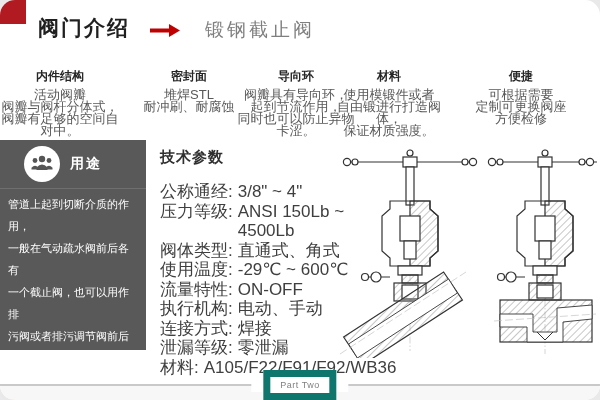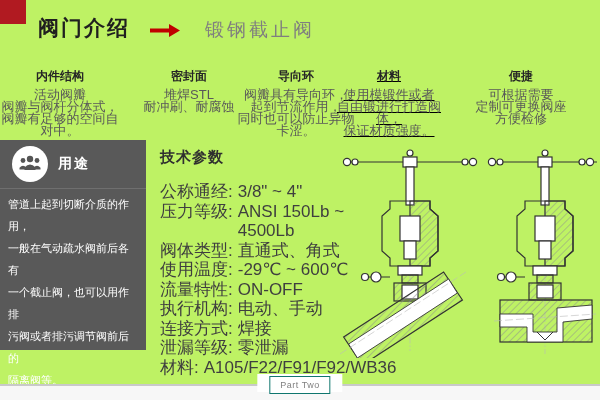--- a/index.html
+++ b/index.html
@@ -1,40 +1,40 @@
 <!DOCTYPE html>
 <html><head>
 <meta charset="utf-8">
 <style>
   html,body{margin:0;padding:0;background:#e9e9e9;}
-  .slide{position:relative;width:600px;height:400px;background:#bef264;overflow:hidden;
-         font-family:"Liberation Sans","DejaVu Sans",sans-serif;}
+  .slide{position:relative;width:600px;height:400px;background:#ffffff;overflow:hidden;
+         font-family:"Liberation Sans","DejaVu Sans",sans-serif;border-radius:15px;}
   .abs{position:absolute;}
   .ml{white-space:pre-line;}
 
   
   .red-square{left:0;top:17;width:26px;height:24px;background:#b11a21;}
   .main-title{left:38px;top:14px;font-size:21px;font-weight:bold;color:#1f1f1f;letter-spacing:2px;}
   .arrow{left:150px;top:23px;}
   .subtitle{left:205px;top:17px;font-size:19px;color:#7f7f7f;letter-spacing:3px;
             font-family:"Liberation Serif","DejaVu Serif",serif;}
 
   
   .feat{top:68px;text-align:center;}
   .feat .t{font-size:12px;font-weight:bold;color:#262626;margin-bottom:4px;}
   .feat .b{font-size:13px;line-height:12px;color:#595959;}
   .f0{left:0;width:120px;}
   .f1{left:128px;width:122px;}
   .f2{left:236px;width:120px;}
-  .f3{left:328px;width:122px;text-decoration:underline;}
+  .f3{left:328px;width:122px;}
   .f4{left:458px;width:126px;font-family:Liberation Serif, serif;}
 
   
   .panel{left:0;top:140px;width:146px;height:210px;background:#595959;color:#fff;box-sizing:border-box;}
-  .panel-head{display:flex;align-items:center;height:48px;padding-left:12px;
+  .panel-head{display:flex;align-items:center;height:48px;padding-left:24px;
               border-bottom:1px solid #6f6f6f;}
   .panel-head .icon-circle{width:36px;height:36px;border-radius:50%;background:#fff;
               display:flex;align-items:center;justify-content:center;flex:0 0 auto;}
   .panel-head .ttl{font-size:14px;font-weight:bold;margin-left:10px;letter-spacing:2px;}
   .panel-body{padding:4px 8px 0 8px;font-size:11px;line-height:22px;}
   .brands{color:#e8e540;}
 
   
   .spec-title{left:160px;top:148px;font-size:15px;font-weight:bold;color:#2f2f2f;letter-spacing:1px;}
   .spec-list{left:160px;top:182px;width:190px;}
@@ -43,21 +43,21 @@
   .spec-row .val{margin-left:5px;}
 
   
   .draw1{left:338px;top:146px;}
   .draw2{left:478px;top:146px;}
 
   
   .foot-line{left:0;top:384px;width:600px;height:2px;background:#c9c9c9;}
   .foot-strip{left:0;top:386px;width:600px;height:14px;background:#f7f7f7;}
   .part-wrap{left:50%;top:374px;transform:translateX(-50%);background:#ffffff;padding:0 12px;}
-  .part-box{border:1px solid #0f766e;background:#fff;color:#808080;font-size:9px;
+  .part-box{border:7px solid #0f766e;background:#fff;color:#808080;font-size:9px;
             padding:3px 10px;letter-spacing:0.5px;margin-top:28px;}
 </style>
 </head>
 <body>
 
 <div class="slide">
 
   <div class="abs red-square"></div>
   <div class="abs main-title">阀门介绍</div>
   <div class="abs arrow">

